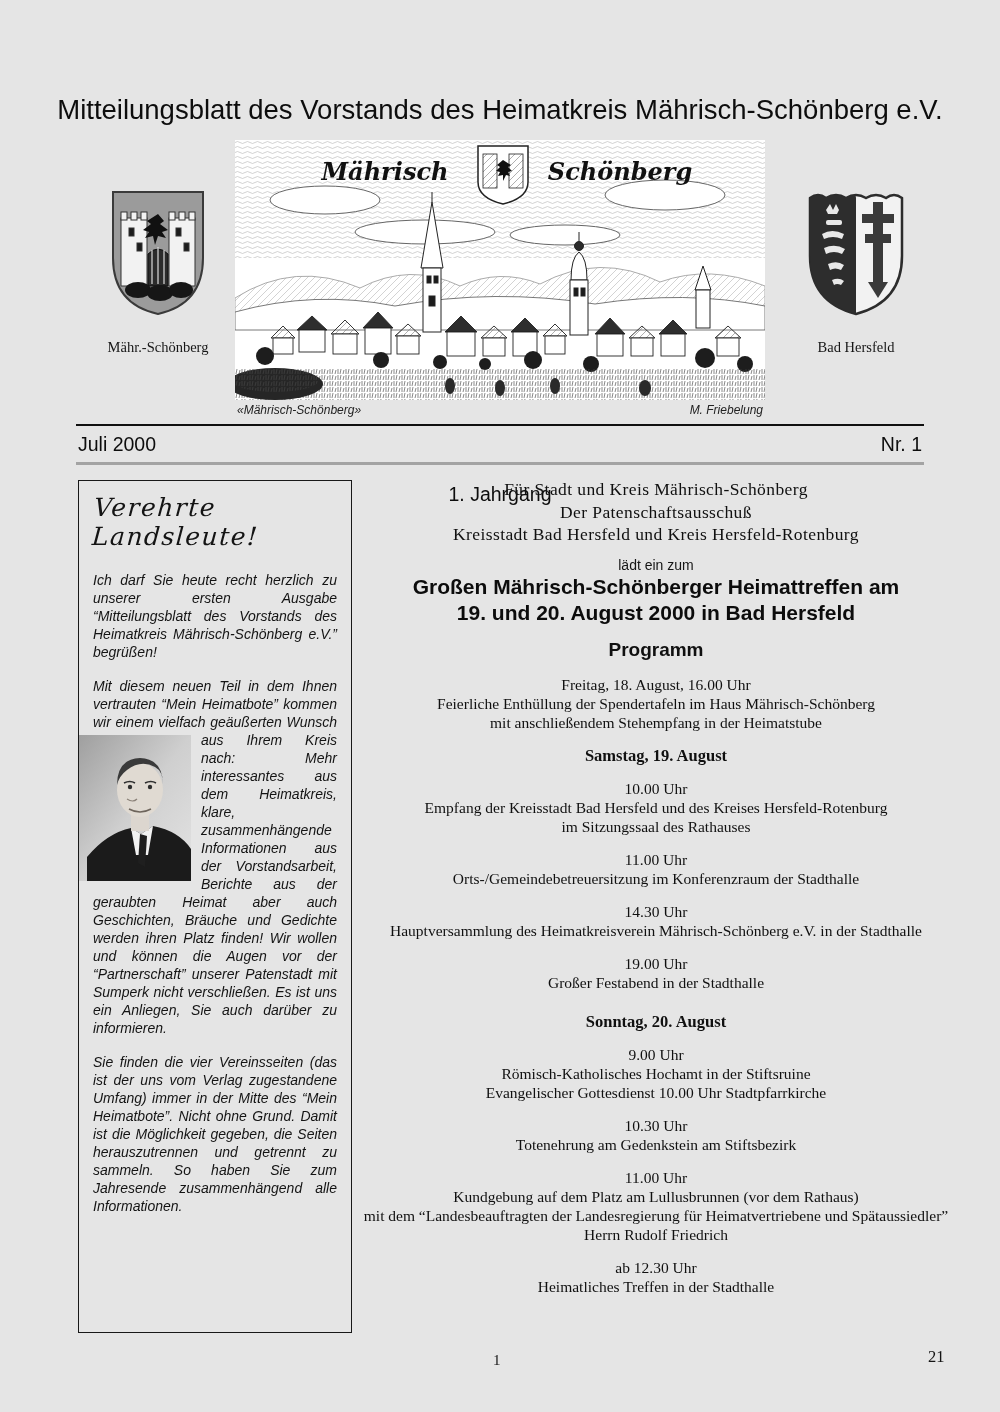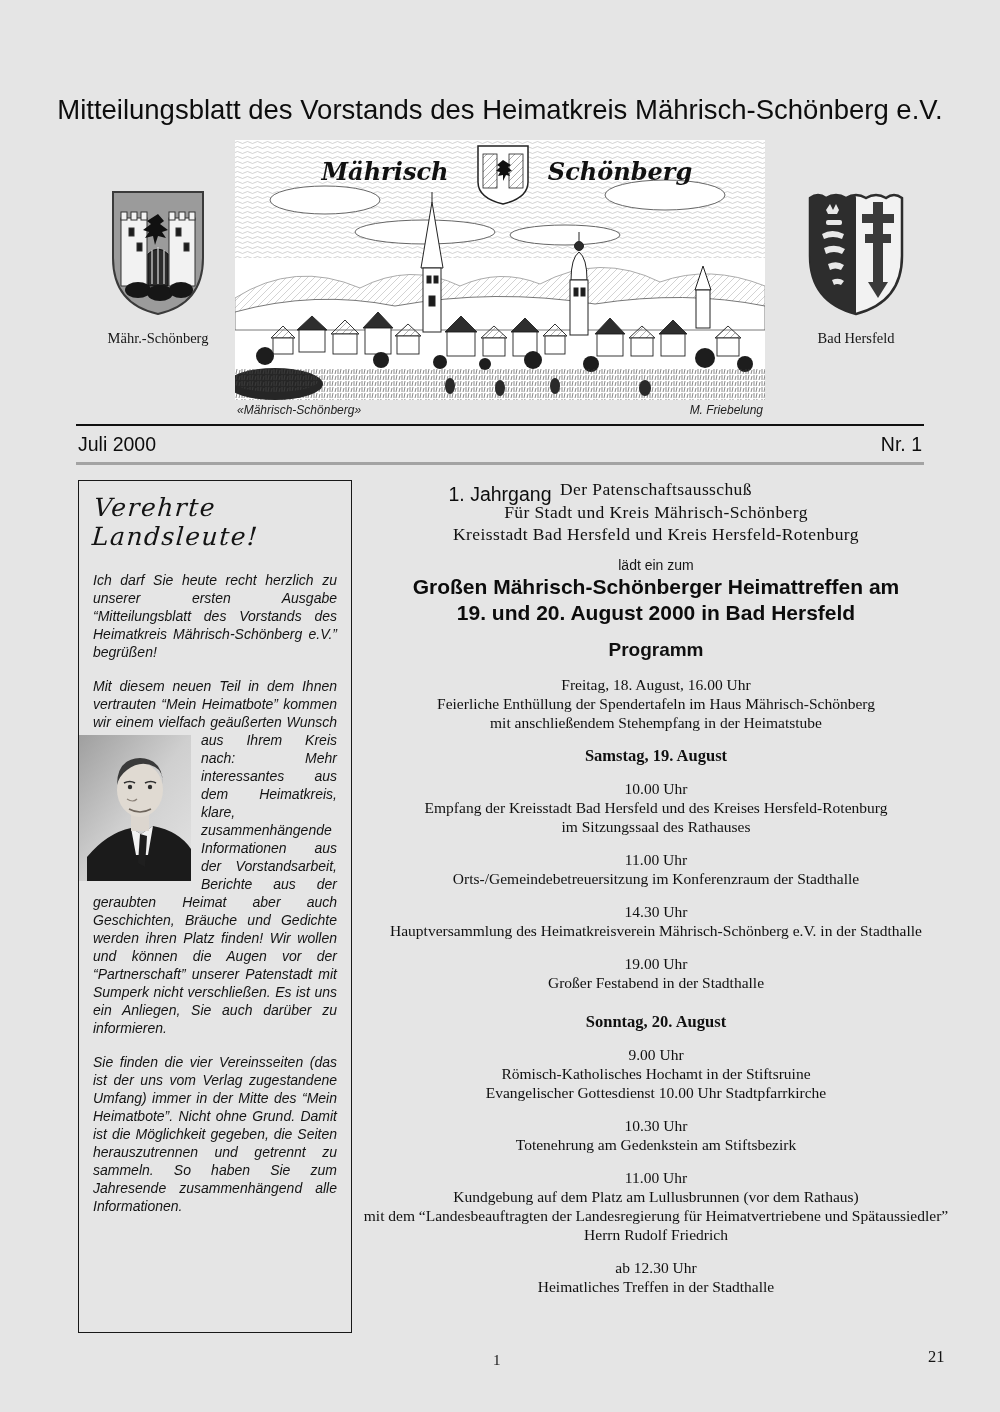--- a/index.html
+++ b/index.html
@@ -6,21 +6,21 @@
   .page{position:relative;width:1000px;height:1412px;margin:0 auto;background:#e5e5e5;
         font-family:"Liberation Sans",sans-serif;color:#111;overflow:hidden;}
 
   
   .title{position:absolute;top:94px;left:0;width:100%;text-align:center;
          font-size:27.5px;font-weight:400;color:#0d0d0d;}
 
   .crest-block{position:absolute;text-align:center;}
   .crest-block.left{left:104px;top:188px;width:108px;}
   .crest-block.right{left:798px;top:190px;width:116px;}
-  .crest-caption{font-family:"Liberation Serif",serif;font-size:14.5px;margin-top:8px;color:#161616;}
+  .crest-caption{font-family:"Liberation Serif",serif;font-size:14.5px;margin-top:17px;color:#161616;}
 
   .panorama{position:absolute;left:235px;top:140px;width:530px;height:277px;}
   .panorama svg{display:block;}
   .pan-captions{position:absolute;left:2px;right:2px;bottom:0;display:flex;
                 justify-content:space-between;font-style:italic;font-size:12px;color:#222;}
   .gothic{font-family:"DejaVu Serif",serif;font-weight:bold;font-style:italic;}
 
   
   .issue-bar{position:absolute;left:76px;top:424px;width:848px;height:36px;
              border-top:2.5px solid #101010;border-bottom:3px solid #a3a3a3;
@@ -300,22 +300,22 @@
         </svg>
       </span>
       <span>Ihrem Kreis nach: Mehr interessantes aus dem Heimatkreis, klare, zusammenhängende Informationen aus der Vorstandsarbeit, Berichte aus der geraubten Heimat aber auch Geschichten, Bräuche und Gedichte werden ihren Platz finden! Wir wollen und können die Augen vor der “Partnerschaft” unserer Patenstadt mit Sumperk nicht verschließen. Es ist uns ein Anliegen, Sie auch darüber zu informieren.</span>
     </p>
     <p class="bp" style="margin-bottom:18px">Sie finden die vier Vereinsseiten (das ist der uns vom Verlag zugestandene Umfang) immer in der Mitte des “Mein Heimatbote”. Nicht ohne Grund. Damit ist die Möglichkeit gegeben, die Seiten herauszutrennen und getrennt zu sammeln. So haben Sie zum Jahresende zusammenhängend alle Informationen.</p>
 
   </div>
 
   <div class="program-col">
     <div class="committee">
+      <div>Für Stadt und Kreis Mährisch-Schönberg</div>
       <div>Der Patenschaftsausschuß</div>
-      <div>Für Stadt und Kreis Mährisch-Schönberg</div>
       <div>Kreisstadt Bad Hersfeld und Kreis Hersfeld-Rotenburg</div>
     </div>
     <div class="invite">lädt ein zum</div>
     <div class="event-title">
       <div>Großen Mährisch-Schönberger Heimattreffen am</div>
       <div>19. und 20. August 2000 in Bad Hersfeld</div>
     </div>
     <div class="programm-heading">Programm</div>
 
     <div class="session">

